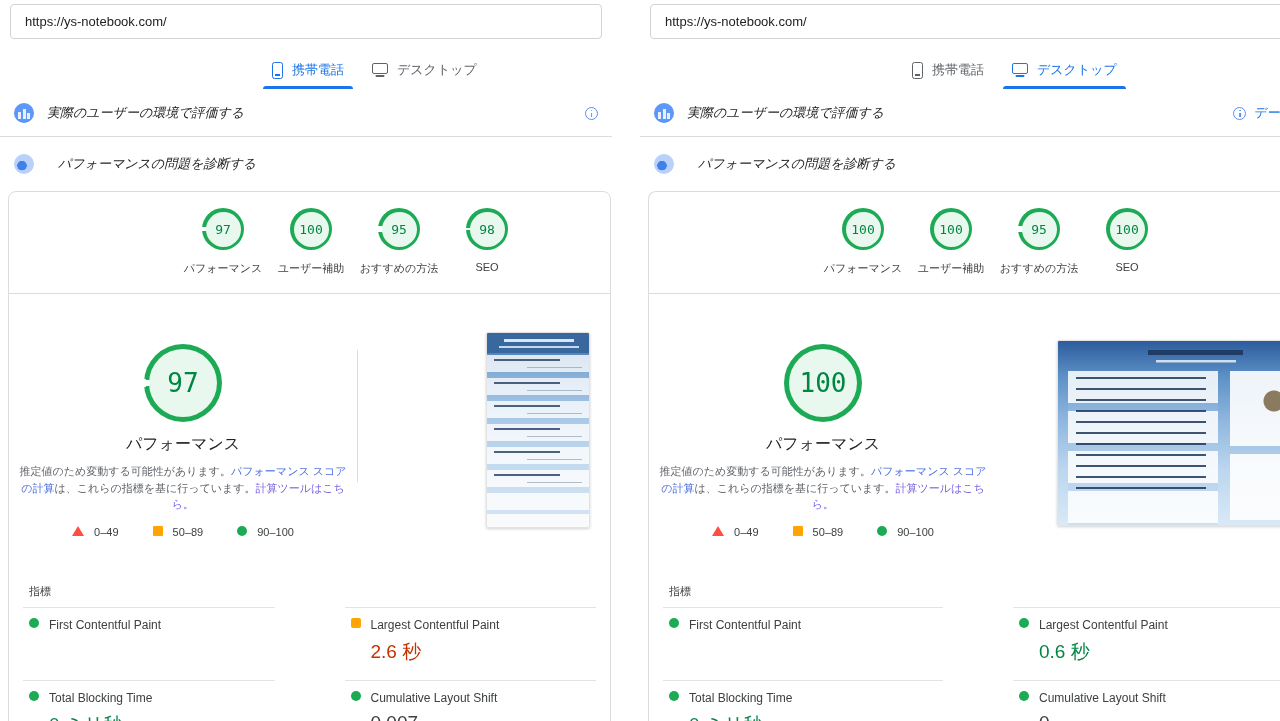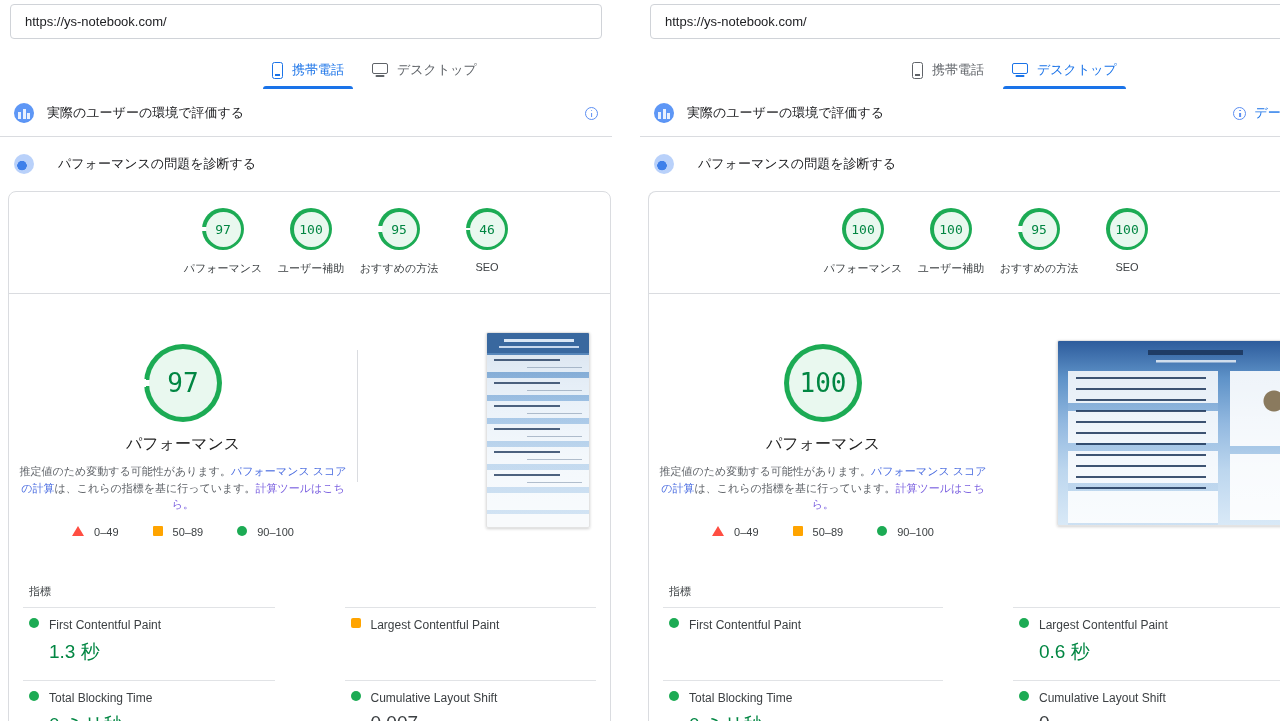--- a/index.html
+++ b/index.html
@@ -42,21 +42,21 @@
   .tab.active-true .tab-underline{display:block;}
   .phone-icon{width:11px; height:17px; border:1.6px solid currentColor; border-radius:2.5px; position:relative;}
   .phone-icon::after{content:""; position:absolute; left:2px; right:2px; bottom:1.5px; height:1.6px; background:currentColor;}
   .desktop-icon{width:16px; height:11px; border:1.6px solid currentColor; border-radius:2px; position:relative; margin-bottom:4px;}
   .desktop-icon::after{content:""; position:absolute; left:50%; transform:translateX(-50%); bottom:-4.5px; width:9px; height:2px; border-radius:1px; background:currentColor;}
 
   
   .section-row{display:flex; align-items:center; gap:13px; padding:10px 14px;}
   .crux-row{margin-top:4px; padding-bottom:13px; border-bottom:1px solid var(--border);}
   .diag-row{padding-top:17px; padding-bottom:11px;gap:24px;}
-  .section-title{font-size:13px; color:#202124;}
+  .section-title{font-size:13px; color:#202124;font-style:italic;}
   .crux-icon{width:20px; height:20px; border-radius:50%; flex:0 0 20px;
     background:
       linear-gradient(#e8f0fe,#e8f0fe) no-repeat 4px 9px / 3px 7px,
       linear-gradient(#e8f0fe,#e8f0fe) no-repeat 8.5px 6px / 3px 10px,
       linear-gradient(#e8f0fe,#e8f0fe) no-repeat 13px 10px / 3px 6px,
       radial-gradient(circle at 50% 45%, #5e97f6 0 60%, #3b7ef0 100%);}
   .diag-icon{width:20px; height:20px; border-radius:50%; flex:0 0 20px;
     background:radial-gradient(circle at 40% 58%, #3f80ea 0 4.5px, #b9d1fa 5px);}
   .info-icon{width:13px; height:13px; border:1.4px solid #5b8ef2; border-radius:50%; position:relative; display:inline-block; cursor:pointer;}
   .info-icon::before{content:""; position:absolute; left:50%; transform:translateX(-50%); top:2px; width:1.8px; height:1.8px; background:#5b8ef2; border-radius:50%;}
@@ -190,21 +190,21 @@
           <div class="cat-label">ユーザー補助</div>
         </div>
         <div class="cat">
           <div class="gauge gauge-sm" style="background: conic-gradient(from -81deg, rgb(28, 171, 84) 95%, transparent 0deg);">
             <span class="g-num">95</span>
           </div>
           <div class="cat-label">おすすめの方法</div>
         </div>
         <div class="cat">
           <div class="gauge gauge-sm" style="background: conic-gradient(from -86.4deg, rgb(28, 171, 84) 98%, transparent 0deg);">
-            <span class="g-num">46</span>
+            <span class="g-num">98</span>
           </div>
           <div class="cat-label">SEO</div>
         </div>
       </div>
     </div>
 
     <div class="perf">
       <div class="perf-left">
         <div class="perf-gauge-wrap">
           <div class="gauge gauge-lg" style="background: conic-gradient(from -84.6deg, rgb(28, 171, 84) 97%, transparent 0deg);">
@@ -235,27 +235,27 @@
     </div>
 
     <div class="metrics">
       <div class="metrics-title">指標</div>
       <div class="metric-grid">
         <div class="metric rating-good">
           <div class="metric-head">
               <span class="m-icon"></span>
               <span class="m-name">First Contentful Paint</span>
             </div>
-          <div class="m-value">1.3 秒</div>
         </div>
         <div class="metric rating-average">
           <div class="metric-head">
               <span class="m-icon"></span>
               <span class="m-name">Largest Contentful Paint</span>
             </div>
+          <div class="m-value">2.6 秒</div>
         </div>
         <div class="metric rating-good">
           <div class="metric-head">
               <span class="m-icon"></span>
               <span class="m-name">Total Blocking Time</span>
             </div>
           <div class="m-value">0 ミリ秒</div>
         </div>
         <div class="metric rating-neutral">
           <div class="metric-head">

